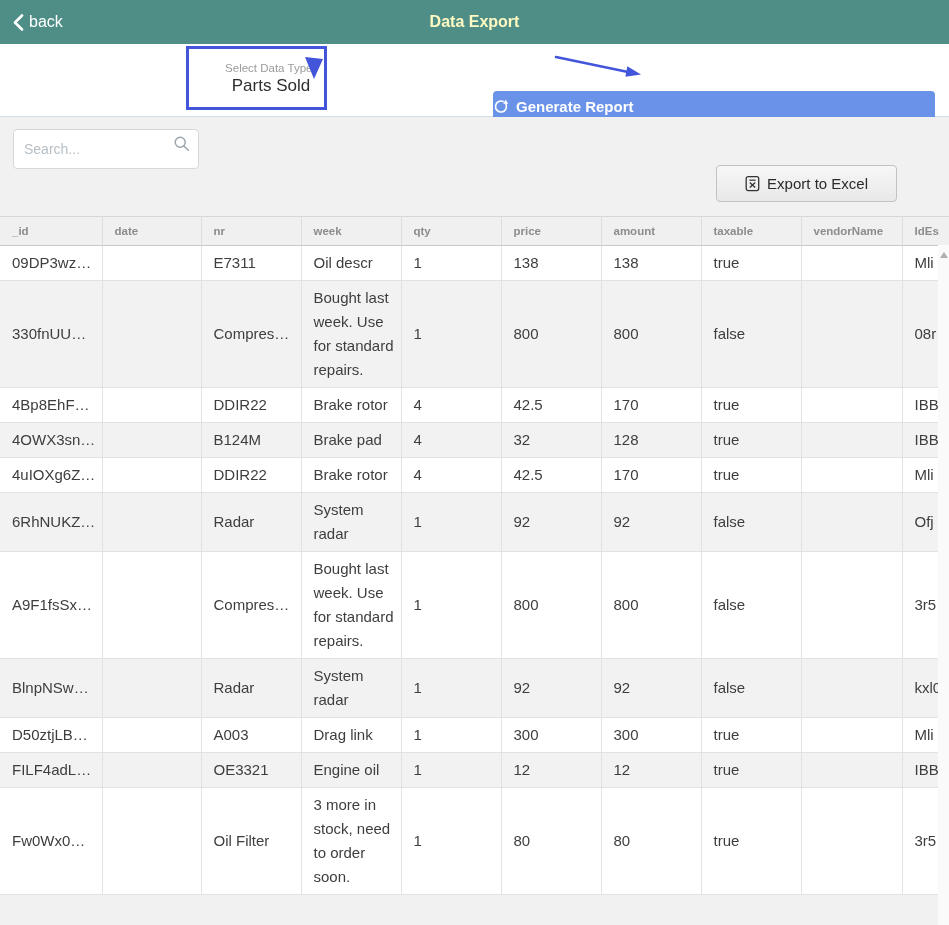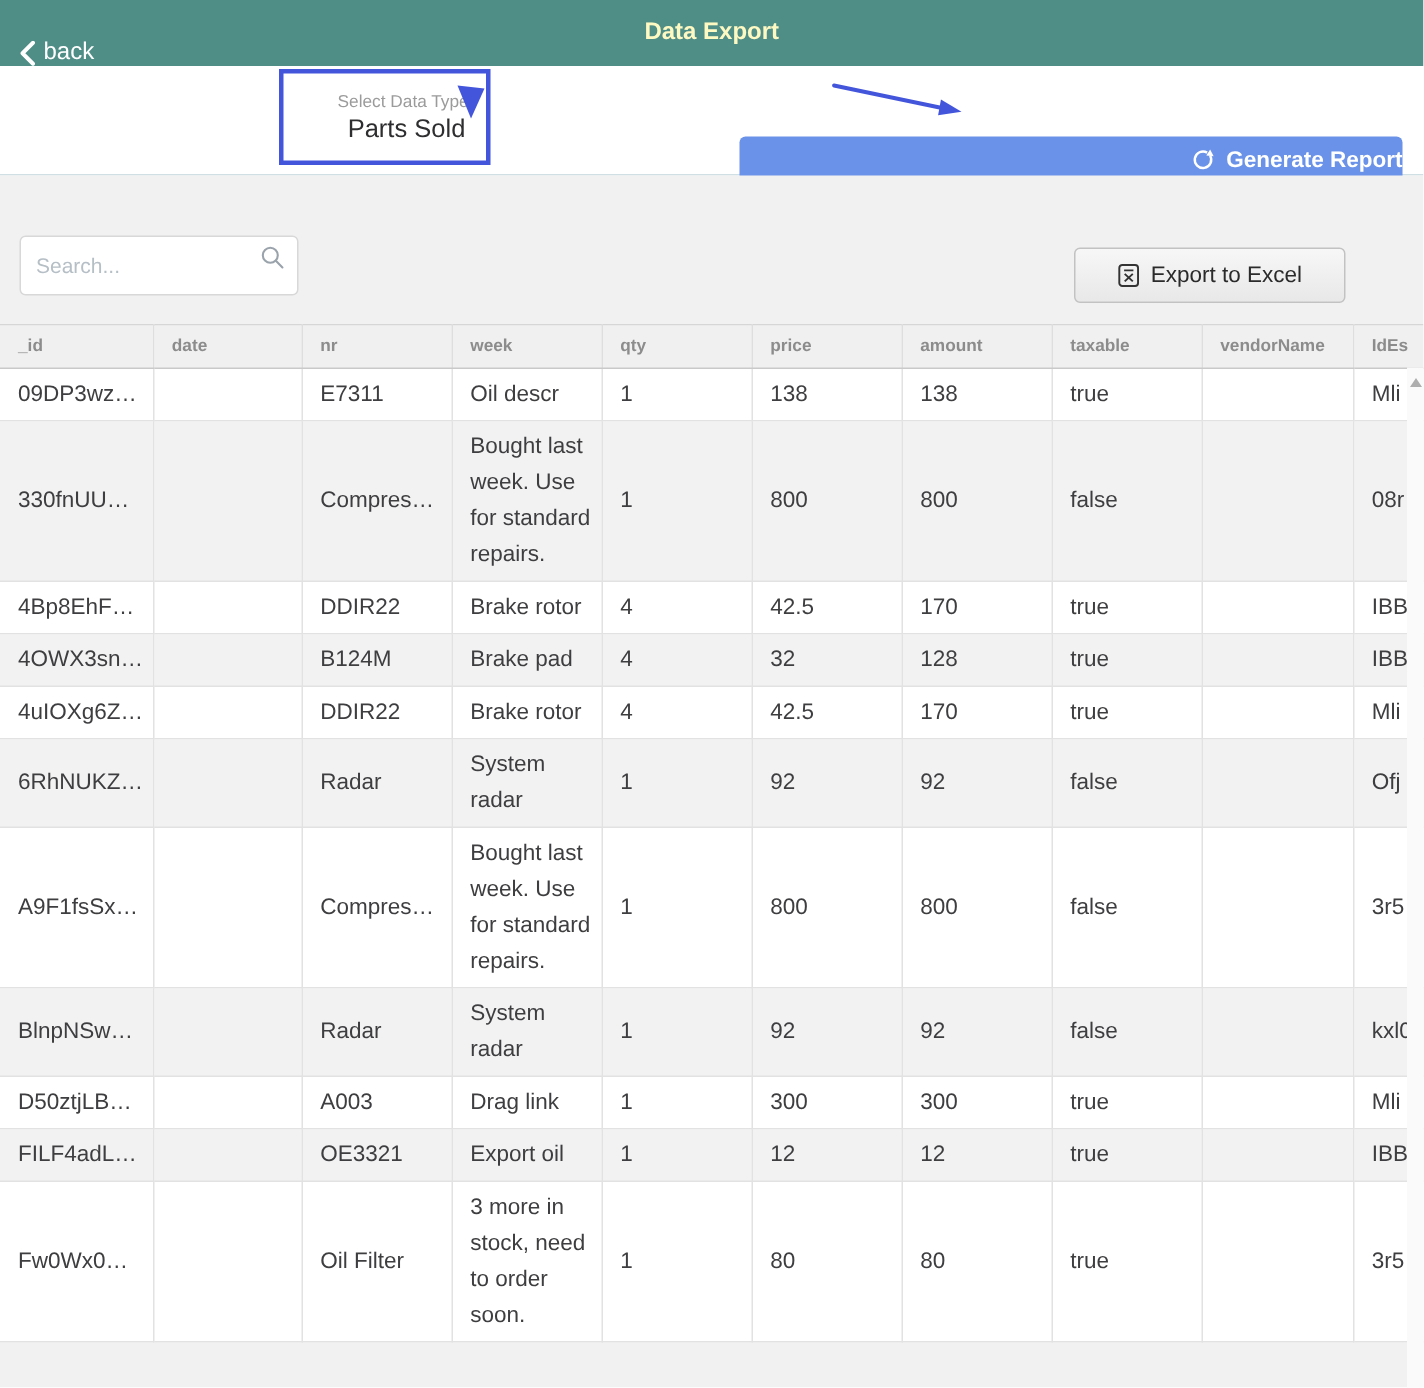--- a/index.html
+++ b/index.html
@@ -2,35 +2,35 @@
 <html><head>
 <meta charset="utf-8">
 <style>
   * { margin:0; padding:0; box-sizing:border-box; }
   html,body { width:949px; height:925px; overflow:hidden; }
   body { font-family:"Liberation Sans", sans-serif; background:#ffffff; position:relative; }
   .page { position:relative; width:949px; height:925px; overflow:hidden; }
 
   
   .app-header { position:absolute; top:0; left:0; width:949px; height:44px; background:#4f8e87; }
-  .back-btn { position:absolute; left:13px; top:0; height:44px; display:flex; align-items:flex-end; gap:5px; cursor:pointer; color:#ffffff; }
+  .back-btn { position:absolute; left:13px; top:0; height:44px; display:flex; align-items:center; gap:5px; cursor:pointer; color:#ffffff; }
   .back-btn span { font-size:16px; }
   .page-title { position:absolute; left:0; right:0; top:0; height:44px; display:flex; align-items:center; justify-content:center; font-size:16px; font-weight:700; color:#fef9c3; }
 
   
   .controls { position:absolute; top:44px; left:0; width:949px; height:73px; background:#ffffff; border-bottom:1px solid #cfdfe4; }
   .data-type { position:absolute; left:187px; top:3px; width:168px; height:63px; display:flex; flex-direction:column; align-items:center; justify-content:center; gap:2px; cursor:pointer; }
   .dt-label { font-size:11.5px; color:#9b9b9b; }
   .dt-label .req { color:#e34040; }
   .dt-value { font-size:17px; color:#2e2e30; }
-  .generate { position:absolute; left:493px; top:9px; width:442px; height:30px; background:#6a92e8; border:none; border-radius:4px; color:#ffffff; font-family:"Liberation Sans", sans-serif; font-size:15px; font-weight:600; display:flex; align-items:center; justify-content:flex-end; gap:7px; cursor:pointer;margin-top:38px; }
+  .generate { position:absolute; left:493px; top:9px; width:442px; height:30px; background:#6a92e8; border:none; border-radius:4px; color:#ffffff; font-family:"Liberation Sans", sans-serif; font-size:15px; font-weight:600; display:flex; align-items:center; justify-content:flex-start; gap:7px; cursor:pointer;margin-top:38px; }
 
   
   .panel { position:absolute; top:117px; left:0; width:949px; bottom:0; background:#f1f1f2; }
-  .search-box { position:absolute; left:13px; top:12px; width:186px; height:40px;margin-top:28px; }
+  .search-box { position:absolute; left:13px; top:12px; width:186px; height:40px; }
   .search-box input { width:100%; height:100%; border:1px solid #d8d8d8; border-radius:4px; background:#ffffff; padding:0 30px 0 10px; font-family:"Liberation Sans", sans-serif; font-size:14px; color:#444; outline:none; }
   .search-box input::placeholder { color:#b6bfc6; }
   .search-box svg { position:absolute; right:9px; top:7px; }
   .export-row { position:absolute; right:52px; top:48px; display:flex; gap:9px; }
   .export-btn { height:37px; padding:0 28px; display:flex; align-items:center; gap:7px; background:linear-gradient(#f7f7f7,#e8e8e8); border:1px solid #c2c2c2; border-radius:4px; font-family:"Liberation Sans", sans-serif; font-size:15px; color:#2b2b2b; cursor:pointer; }
 
   
   .table-wrap { position:absolute; top:99px; left:0; width:949px; bottom:0; overflow:hidden; }
   table { border-collapse:collapse; table-layout:fixed; width:1020px; background:#ffffff; }
   thead th { height:29px; background:#f0f0f0; font-size:11.5px; font-weight:700; color:#8c8c8c; text-align:left; padding:0 6px 0 12px; border-top:1px solid #d6d6d6; border-bottom:1px solid #c9c9c9; border-right:1px solid #dedede; white-space:nowrap; overflow:hidden; }
@@ -232,21 +232,21 @@
               <td>300</td>
               <td>300</td>
               <td>true</td>
               <td></td>
               <td>Mli</td>
             </tr>
             <tr>
               <td>FILF4adL…</td>
               <td></td>
               <td>OE3321</td>
-              <td>Export oil</td>
+              <td>Engine oil</td>
               <td>1</td>
               <td>12</td>
               <td>12</td>
               <td>true</td>
               <td></td>
               <td>IBB</td>
             </tr>
             <tr>
               <td>Fw0Wx0…</td>
               <td></td>

